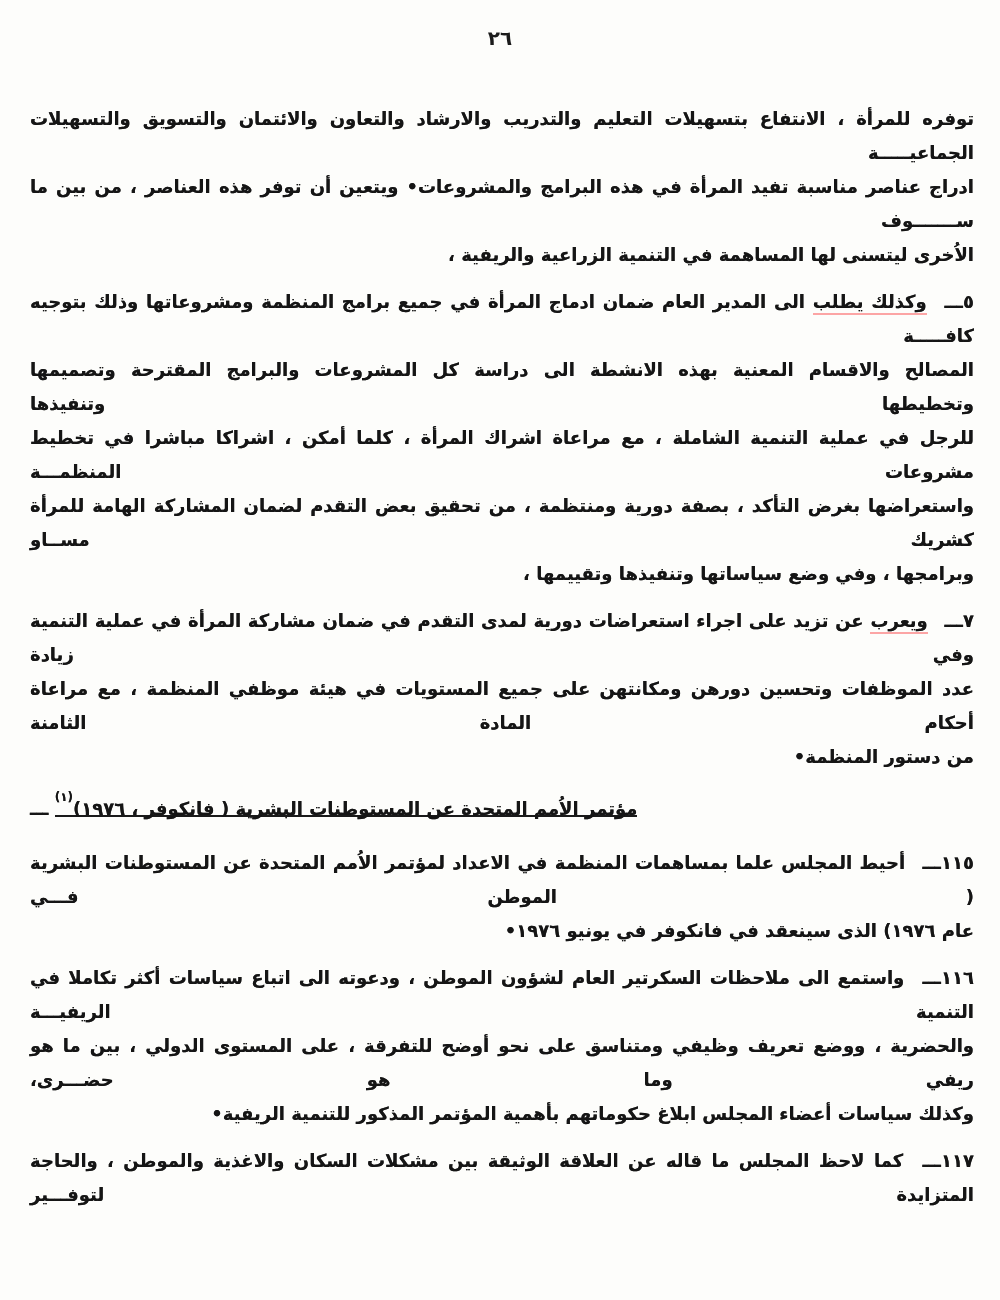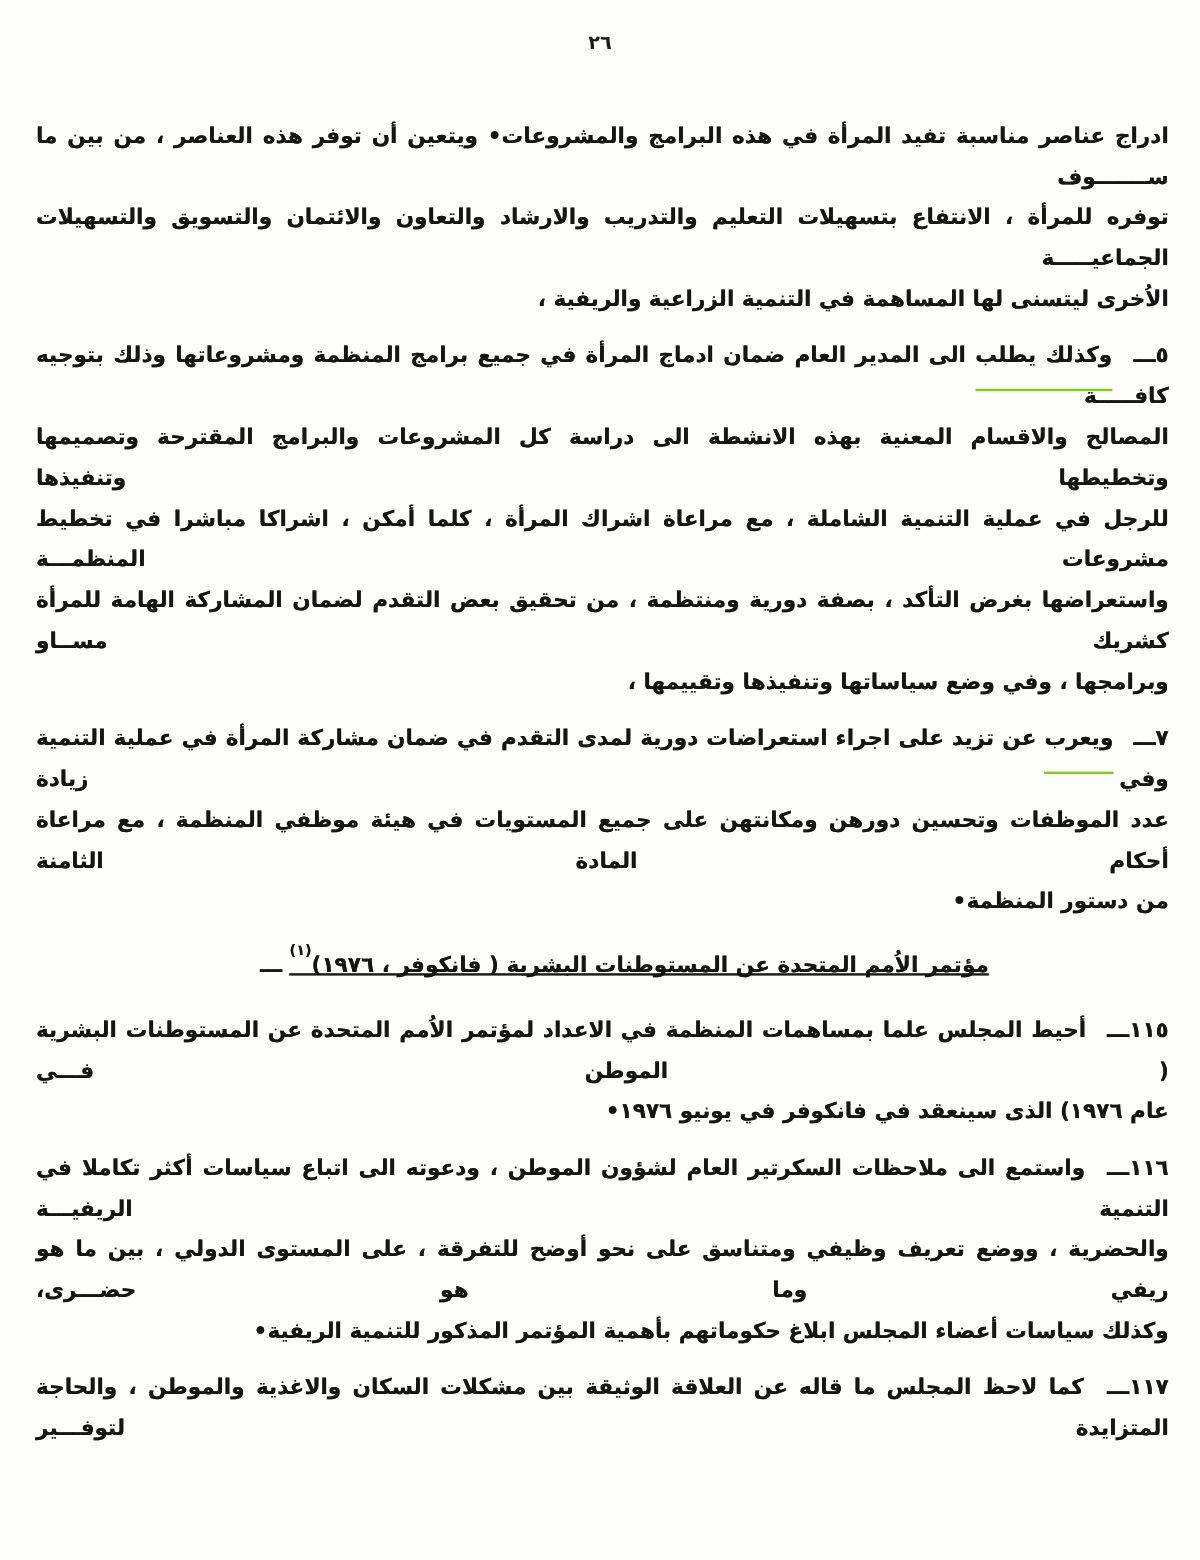--- a/index.html
+++ b/index.html
@@ -1,54 +1,54 @@
 <!DOCTYPE html>
 <html lang="ar"><head>
 <meta charset="utf-8">
 <style>
   html,body{margin:0;padding:0;background:#ffffff;}
   .page{
     width:1000px;height:1300px;background:#fdfdfb;color:#151515;
     font-family:"DejaVu Sans",sans-serif;position:relative;overflow:hidden;
   }
   .pageno-top{
-    text-align:center;padding-top:26px;font-size:16px;font-weight:bold;
+    text-align:center;padding-top:26px;font-size:20px;font-weight:bold;
     letter-spacing:5px;color:#1b1b1b;
   }
   .doc{
     direction:rtl;padding:52px 26px 0 30px;
     text-shadow:0 0 .5px rgba(10,10,10,.75);
   }
   .para{margin:0 0 13px 0;}
   .line{
     font-size:18px;font-weight:bold;line-height:34px;
     text-align:justify;text-align-last:justify;
   }
   .line.last{text-align-last:right;}
   .num{margin-left:10px;}
-  .u{border-bottom:2px solid #84cc16;padding-bottom:17px;}
+  .u{border-bottom:2px solid #fca5a5;padding-bottom:1px;}
   .heading{
     margin:10px 150px 20px 0;font-size:18px;font-weight:bold;
-    text-align:right;line-height:34px;
+    text-align:left;line-height:34px;
   }
   .heading .u-wrap{border-bottom:2px solid #1a1a1a;padding-bottom:3px;}
   sup.fnref{font-size:12px;position:relative;top:-7px;font-weight:bold;}
 </style>
 </head>
 <body>
 
 <div class="page">
 
   <div class="pageno-top">٢٦</div>
 
   <div class="doc">
 
     <div class="para">
+      <div class="line">توفره للمرأة ، الانتفاع بتسهيلات التعليم والتدريب والارشاد والتعاون والائتمان والتسويق والتسهيلات الجماعيـــــة</div>
       <div class="line">ادراج عناصر مناسبة تفيد المرأة في هذه البرامج والمشروعات• ويتعين أن توفر هذه العناصر ، من بين ما ســـــــوف</div>
-      <div class="line">توفره للمرأة ، الانتفاع بتسهيلات التعليم والتدريب والارشاد والتعاون والائتمان والتسويق والتسهيلات الجماعيـــــة</div>
       <div class="line last">الاُخرى ليتسنى لها المساهمة في التنمية الزراعية والريفية ،</div>
     </div>
 
     <div class="para">
       <div class="line">
         <span class="num">٥ـــ</span>
         <span class="u">وكذلك يطلب</span>
         <span>الى المدير العام ضمان ادماج المرأة في جميع برامج المنظمة ومشروعاتها وذلك بتوجيه كافـــــة</span>
       </div>
       <div class="line">المصالح والاقسام المعنية بهذه الانشطة الى دراسة كل المشروعات والبرامج المقترحة وتصميمها وتخطيطها وتنفيذها</div>

